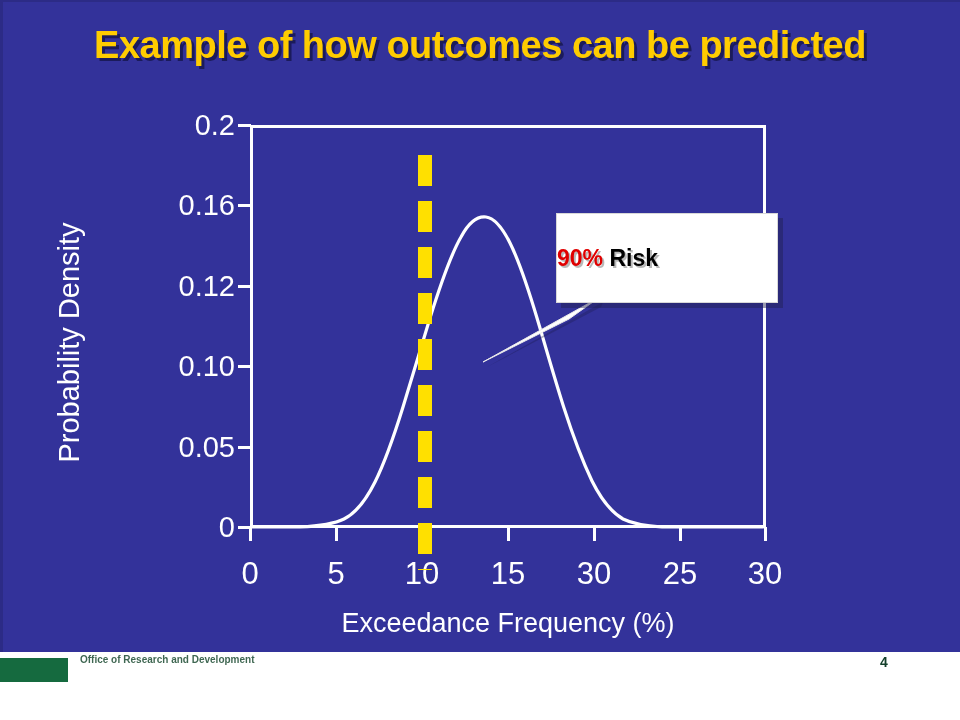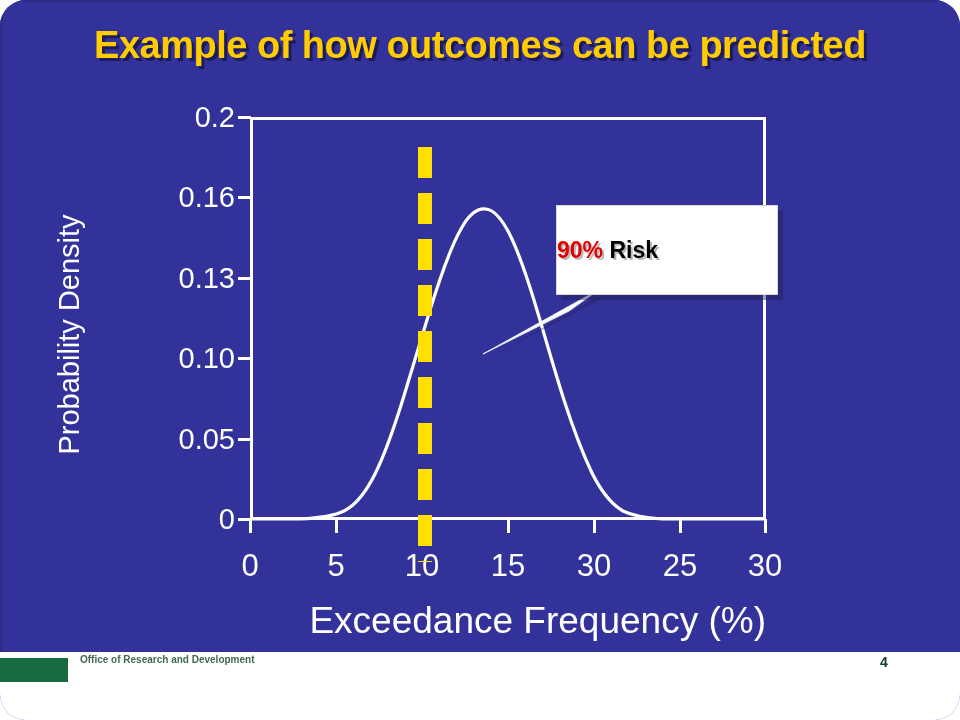--- a/index.html
+++ b/index.html
@@ -12,21 +12,20 @@
     height: 720px;
     font-family: "Liberation Sans", sans-serif;
     overflow: hidden;
   }
   #slide {
     position: relative;
     width: 960px;
     height: 720px;
     background: #6d28d9;
     overflow: hidden;
-    border-radius: 26px;
   }
   #slide-bg {
     position: absolute;
     left: 0;
     top: 0;
     width: 960px;
     height: 652px;
     background: #33329a;
     border-left: 3px solid #2c2b86;
     border-top: 2px solid #2c2b86;
@@ -45,21 +44,21 @@
     color: #ffcc00;
     letter-spacing: -0.5px;
     text-shadow: 3px 3px 0 rgba(20,20,70,.75);
     white-space: nowrap;
   }
 
   
   #chart {
     position: absolute;
     left: 0;
-    top: 0;
+    top: 8px;
     width: 788px;
     height: 652px;
   }
   #plot-frame {
     position: absolute;
     left: 250px;
     top: 117px;
     width: 516px;
     height: 403px;
     border: 3px solid #ffffff;
@@ -117,23 +116,23 @@
     font-size: 29px;
     transform: rotate(-90deg);
     transform-origin: center center;
     white-space: nowrap;
   }
   #xlabel-title {
     position: absolute;
     left: 250px;
     top: 600px;
     width: 516px;
-    text-align: right;
+    text-align: center;
     color: #ffffff;
-    font-size: 37px;
+    font-size: 27px;
     white-space: nowrap;
   }
 
   
   #threshold-line {
     position: absolute;
     left: 418px;
     top: 147px;
     width: 14px;
     height: 415px;
@@ -227,21 +226,21 @@
 
   <div id="title">Example of how outcomes can be predicted</div>
 
   <div id="chart">
 
     <div id="plot-frame"></div>
 
     <div id="ytick-labels">
       <span class="ytick-label" style="top:117px">0.2</span>
       <span class="ytick-label" style="top:197px">0.16</span>
-      <span class="ytick-label" style="top:278px">0.13</span>
+      <span class="ytick-label" style="top:278px">0.12</span>
       <span class="ytick-label" style="top:358px">0.10</span>
       <span class="ytick-label" style="top:439px">0.05</span>
       <span class="ytick-label" style="top:519px">0</span>
     </div>
 
     <div class="ytick-mark" style="top:117px"></div>
     <div class="ytick-mark" style="top:197px"></div>
     <div class="ytick-mark" style="top:278px"></div>
     <div class="ytick-mark" style="top:358px"></div>
     <div class="ytick-mark" style="top:439px"></div>

